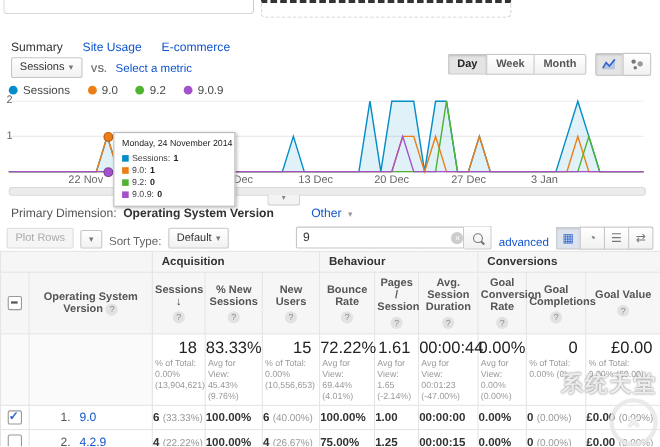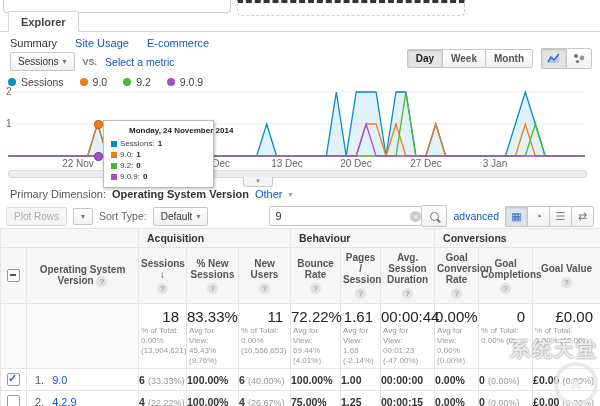--- a/index.html
+++ b/index.html
@@ -53,35 +53,35 @@
   .xlab{position:absolute;top:68px;font-size:10px;color:#666;transform:translateX(-50%);white-space:nowrap;}
   .marker{position:absolute;width:7px;height:7px;border-radius:50%;border:1px solid rgba(0,0,0,.25);}
   .scrollstrip{position:absolute;left:8px;top:80px;width:577px;height:6px;background:#ececec;
                border:1px solid #d9d9d9;border-radius:3px;cursor:pointer;}
   .scrollhandle{position:absolute;left:243px;top:87px;width:28px;height:9px;background:#f3f3f3;border:1px solid #ccc;
                 border-top:none;border-radius:0 0 3px 3px;font-size:7px;color:#888;text-align:center;line-height:8px;cursor:pointer;}
 
   
   .tooltip{position:absolute;left:103px;top:30px;width:95px;background:#fff;border:1px solid #bbb;
            box-shadow:1px 1px 3px rgba(0,0,0,.25);padding:5px 7px;z-index:6;}
-  .tt-title{font-size:8px;font-weight:bold;color:#222;margin-bottom:3px;white-space:nowrap;margin-left:18px;}
+  .tt-title{font-size:8px;font-weight:normal;color:#222;margin-bottom:3px;white-space:nowrap;}
   .tt-row{font-size:8px;color:#444;display:flex;align-items:center;gap:3px;line-height:11px;white-space:nowrap;}
   .tt-sq{width:6px;height:6px;flex:0 0 6px;}
   .tt-row b{color:#222;}
 
   
   .dimbar{position:absolute;top:188px;left:10px;font-size:11px;color:#555;display:flex;gap:6px;align-items:center;}
   .dimbar .dim{font-weight:bold;color:#333;cursor:pointer;}
-  .dimbar .other{color:#15c;cursor:pointer;}
+  .dimbar .other{color:#15c;cursor:pointer;margin-left:28px;}
   .dimbar .caret{font-size:8px;color:#999;}
 
   
   .toolbar{position:absolute;top:204px;left:0;width:600px;height:24px;display:flex;align-items:center;
            justify-content:space-between;padding:0 6px;box-sizing:border-box;}
-  .tleft,.tright{display:flex;align-items:center;gap:6px;}
+  .tleft,.tright{display:flex;align-items:flex-end;gap:6px;}
   .btn.disabled{color:#aaa;background:#f5f5f5;border-color:#ddd;cursor:default;}
   .sortlabel{font-size:10.5px;color:#666;}
   .searchwrap{position:relative;display:flex;align-items:center;}
   .searchinput{width:128px;height:16px;border:1px solid #c6c6c6;border-radius:2px 0 0 2px;font-size:11px;
                font-family:"Liberation Sans",sans-serif;padding:1px 18px 1px 5px;color:#333;}
   .clear-x{position:absolute;right:26px;width:11px;height:11px;border-radius:50%;background:#ccc;color:#fff;
            font-size:8px;line-height:11px;text-align:center;cursor:pointer;}
   .searchbtn{width:24px;height:20px;border:1px solid #c6c6c6;border-left:none;border-radius:0 2px 2px 0;
              background:linear-gradient(#fff,#f1f1f1);display:flex;align-items:center;justify-content:center;cursor:pointer;}
   .lens{width:7px;height:7px;border:1.5px solid #777;border-radius:50%;position:relative;}
@@ -111,21 +111,21 @@
   .headrow .cb-cell{background:#f6f6f6;}
   .cb{display:inline-block;width:11px;height:11px;border:1px solid #999;border-radius:2px;background:#fff;
       position:relative;cursor:pointer;vertical-align:middle;}
   .cb.checked::after{content:"✓";position:absolute;left:0;top:-2px;font-size:11px;color:#2a66c9;font-weight:bold;}
   .cb.ind::after{content:"";position:absolute;left:2px;top:4px;width:6px;height:2px;background:#555;}
   .totalsrow td{vertical-align:top;background:#fff;height:46px;}
   .totalsrow .dimtotal{background:#fafafa;}
   .tv{font-size:15px;color:#222;text-align:right;padding:4px 7px 1px 0;}
   .ts{font-size:8px;color:#999;text-align:left;padding:0 7px 2px 2px;line-height:10px;}
   .datarow td{height:21px;background:#fff;}
-  .dim-cell{padding-left:8px;margin-top:41px;}
+  .dim-cell{padding-left:28px;margin-top:41px;}
   .idx{color:#555;margin-right:8px;}
   .dimlink{color:#15c;cursor:pointer;}
   .mc{text-align:left;padding-right:7px;white-space:nowrap;overflow:hidden;}
   .mv{font-weight:bold;color:#333;font-size:10.5px;}
   .ms{color:#999;font-size:9px;}
 
   
   .watermark{position:absolute;right:2px;bottom:0;z-index:9;color:rgba(255,255,255,.82);
              text-shadow:0 0 1px #9a9a9a,0 0 2px #8a8a8a;pointer-events:none;}
   .wm1{font-size:20px;font-weight:bold;letter-spacing:2px;line-height:26px;text-align:right;}
@@ -136,23 +136,20 @@
   .wmtext{font-size:30px;font-weight:bold;letter-spacing:1px;}
 </style>
 </head>
 <body>
 
 <div class="page">
 
   <div class="strip left"></div>
   <div class="strip right"></div>
 
-  <div class="tabbar">
-    <div class="tab">Explorer</div>
-  </div>
 
   <div class="subnav" id="subnav">
       <span class="item active">Summary</span>
       <span class="item">Site Usage</span>
       <span class="item">E-commerce</span>
     </div>
 
   <div class="metricrow">
     <div class="btn">
       <span>Sessions</span>
@@ -309,21 +306,21 @@
             <td class="dimtotal"></td>
             <td>
               <div class="tv">18</div>
               <div class="ts">% of Total: 0.00% (13,904,621)</div>
             </td>
             <td>
               <div class="tv">83.33%</div>
               <div class="ts">Avg for View: 45.43% (9.76%)</div>
             </td>
             <td>
-              <div class="tv">11</div>
+              <div class="tv">15</div>
               <div class="ts">% of Total: 0.00% (10,556,653)</div>
             </td>
             <td>
               <div class="tv">72.22%</div>
               <div class="ts">Avg for View: 69.44% (4.01%)</div>
             </td>
             <td>
               <div class="tv">1.61</div>
               <div class="ts">Avg for View: 1.65 (-2.14%)</div>
             </td>

